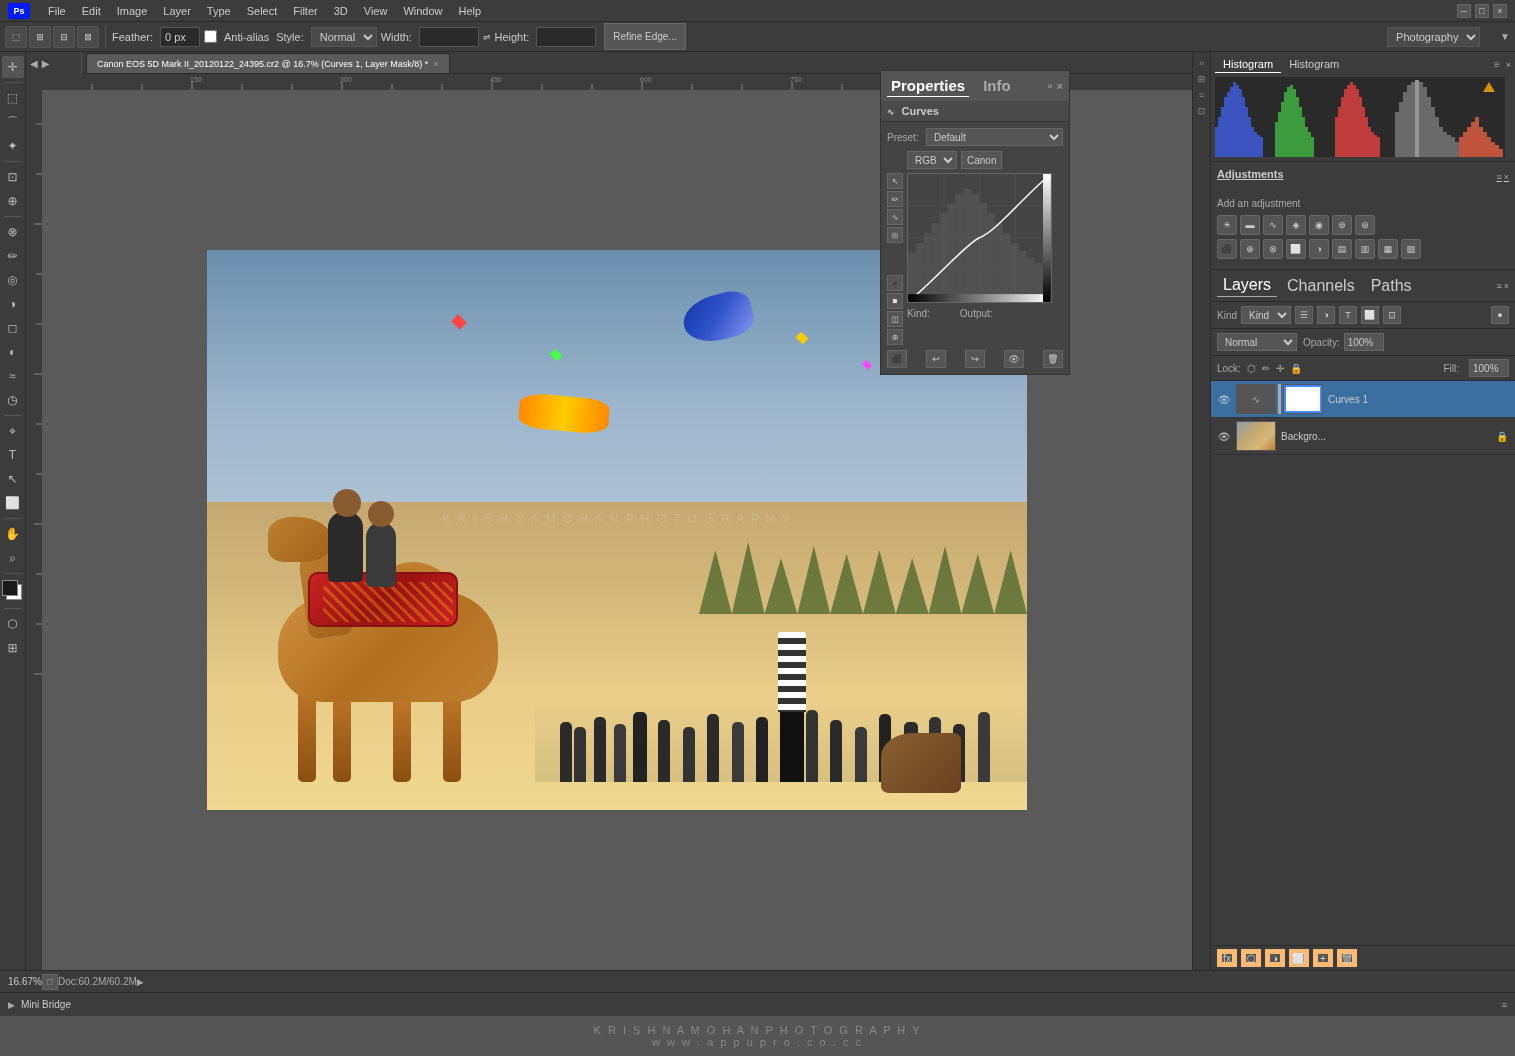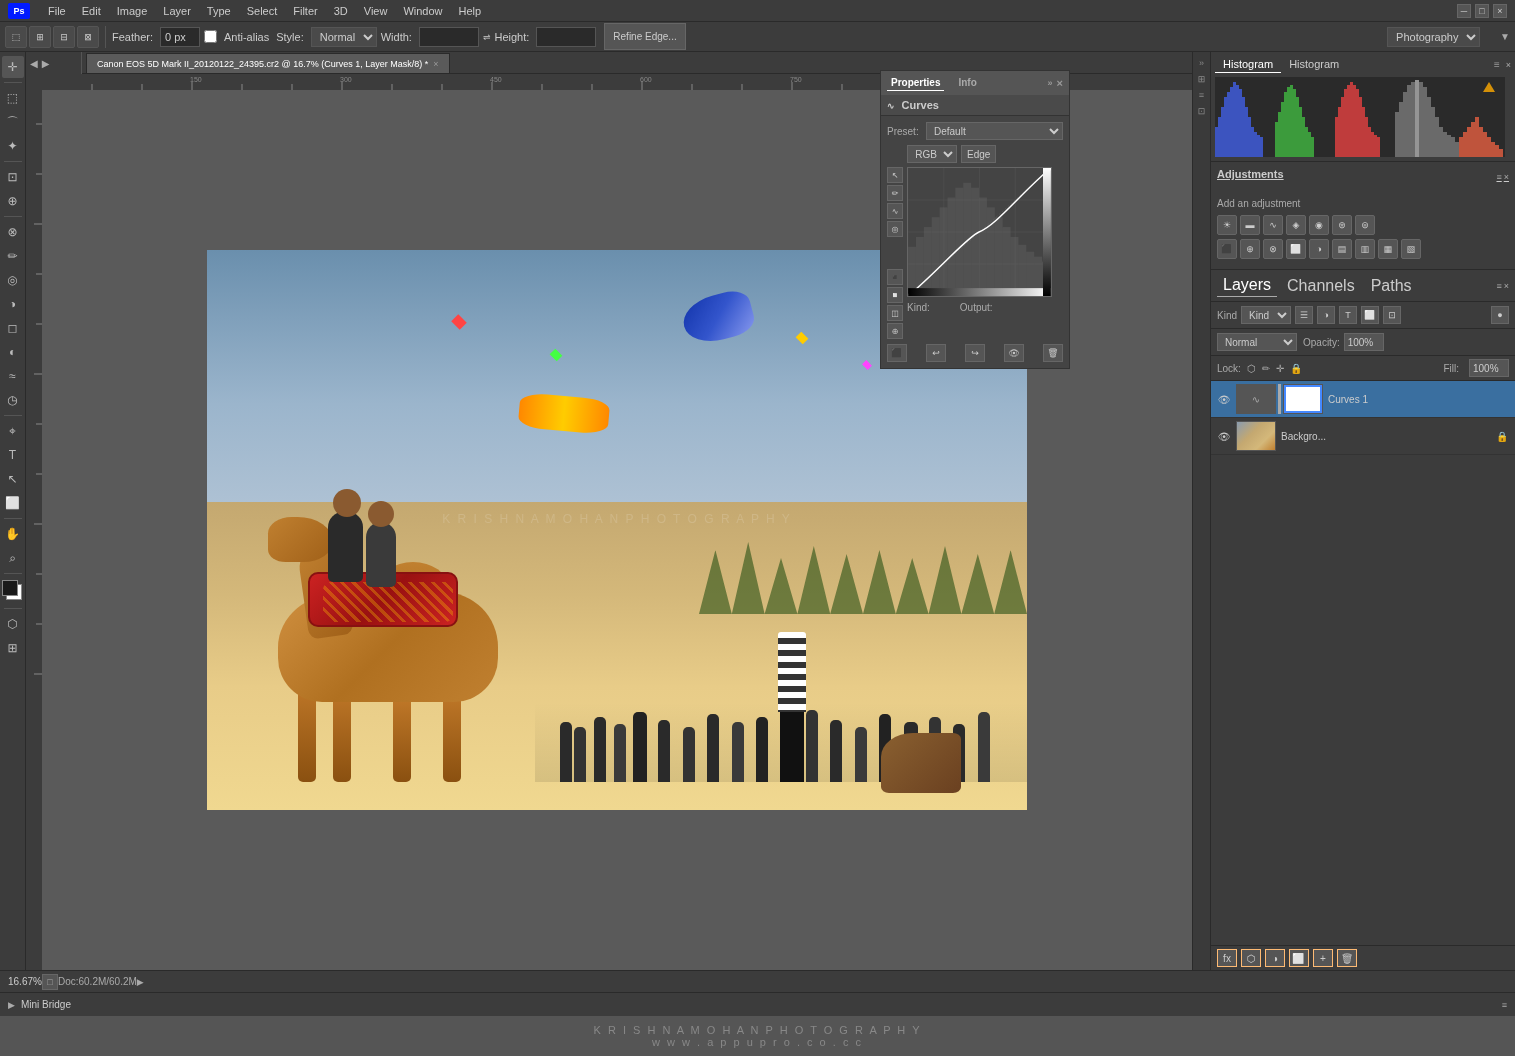--- a/index.html
+++ b/index.html
@@ -344,21 +344,21 @@
       padding: 4px 6px;
       display: flex;
       align-items: center;
       justify-content: space-between;
       font-size: 11px;
       font-weight: bold;
     }
     .dialog-header-tabs {
       display: flex;
       gap: 10px;
-      font-size: 10px;
+      font-size: 15px;
     }
     .dialog-tab {
       cursor: pointer;
       color: #aaa;
       padding: 2px 4px;
     }
     .dialog-tab.active { color: #fff; border-bottom: 1px solid #fff; }
     .dialog-expand-btn { cursor: pointer; color: #999; font-size: 9px; }
     .dialog-close-btn { cursor: pointer; color: #999; font-size: 11px; }
 
@@ -395,21 +395,20 @@
       cursor: pointer;
     }
     .curves-channel-select {
       background: #555;
       border: 1px solid #666;
       color: #ccc;
       font-size: 10px;
       height: 18px;
       padding: 0 3px;
       width: 50px;
-      text-align: center;
     }
 
     
     .curves-graph {
       width: 145px;
       height: 130px;
       background: #555;
       border: 1px solid #666;
       position: relative;
       margin-bottom: 5px;
@@ -602,21 +601,21 @@
       align-items: center;
       padding: 3px 6px;
       gap: 4px;
       border-top: 1px solid #2a2a2a;
       background: #3c3c3c;
     }
     .layers-bottom-btn {
       width: 20px;
       height: 18px;
       background: #555;
-      border: 1px solid #fdba74;
+      border: 5px solid #fdba74;
       display: flex;
       align-items: center;
       justify-content: center;
       cursor: pointer;
       font-size: 10px;
       color: #ccc;
     }
 
     
     #status-bar {
@@ -1175,21 +1174,21 @@
         <div class="curves-tool-btn">◫</div>
         <div class="curves-tool-btn">⊕</div>
       </div>
 
       <div>
 
         <div style="display:flex;align-items:center;gap:4px;margin-bottom:4px;">
           <select class="curves-channel-select">
             <option>RGB</option>
           </select>
-          <button class="curves-auto-btn">Edge</button>
+          <button class="curves-auto-btn">Canon</button>
         </div>
 
         <div class="curves-graph">
           <svg class="curves-svg" viewBox="0 0 145 130">
 
             <rect width="145" height="130" fill="#444"></rect>
 
             <line x1="0" y1="32.5" x2="145" y2="32.5" stroke="#555" stroke-width="0.5"></line>
             <line x1="0" y1="65" x2="145" y2="65" stroke="#555" stroke-width="0.5"></line>
             <line x1="0" y1="97.5" x2="145" y2="97.5" stroke="#555" stroke-width="0.5"></line>

